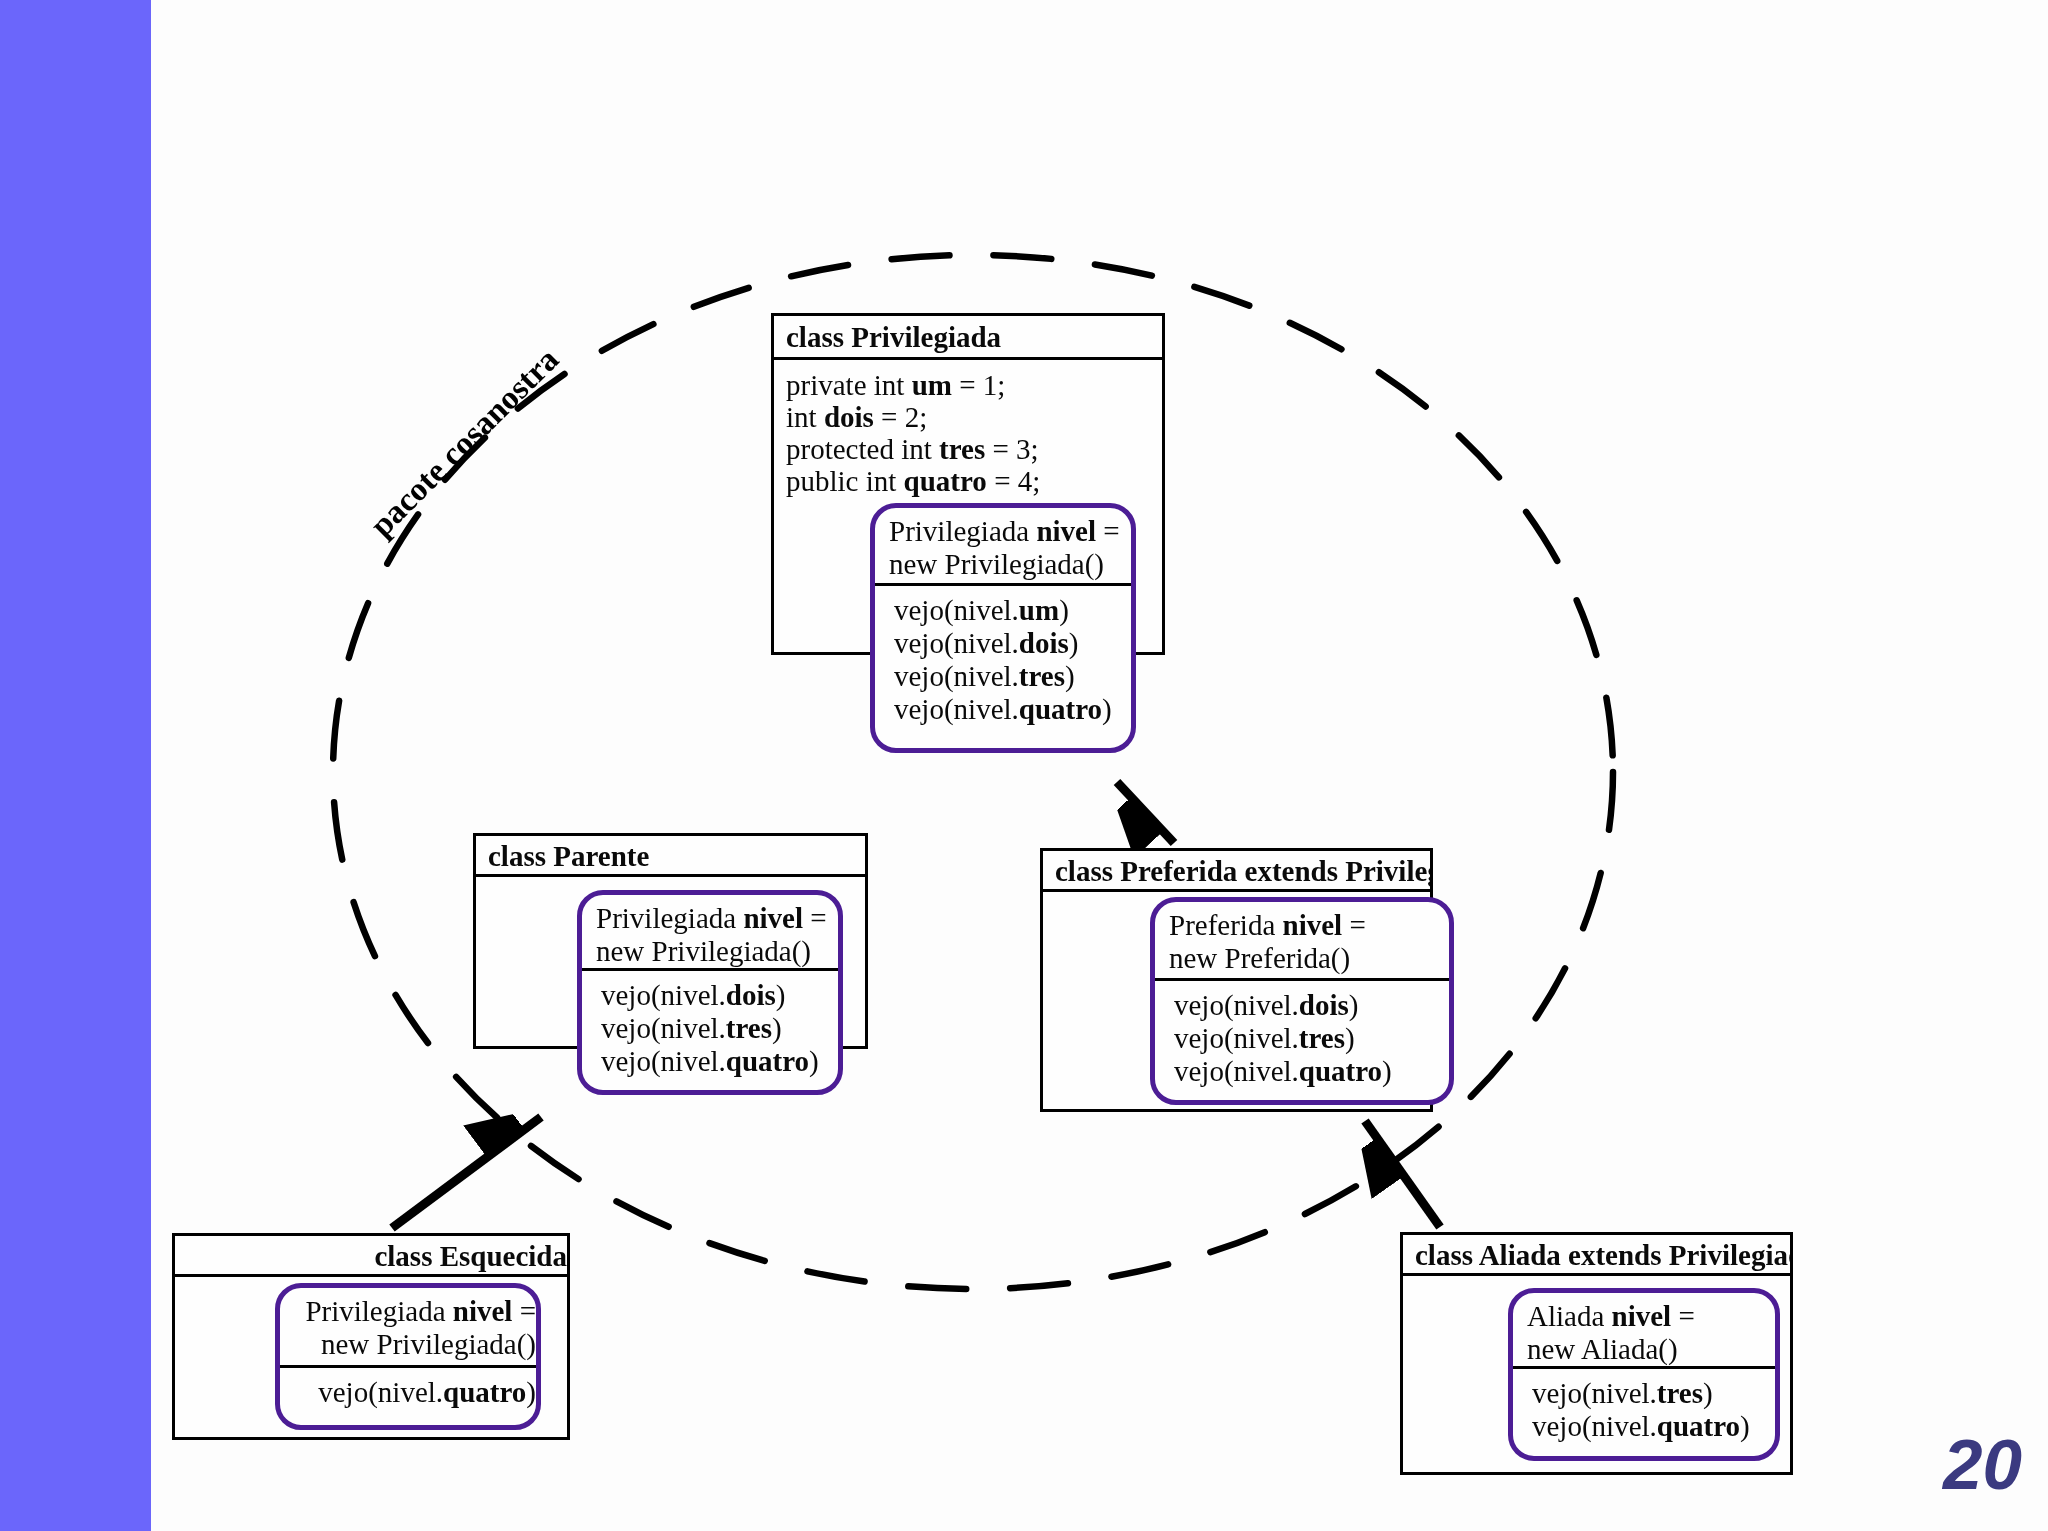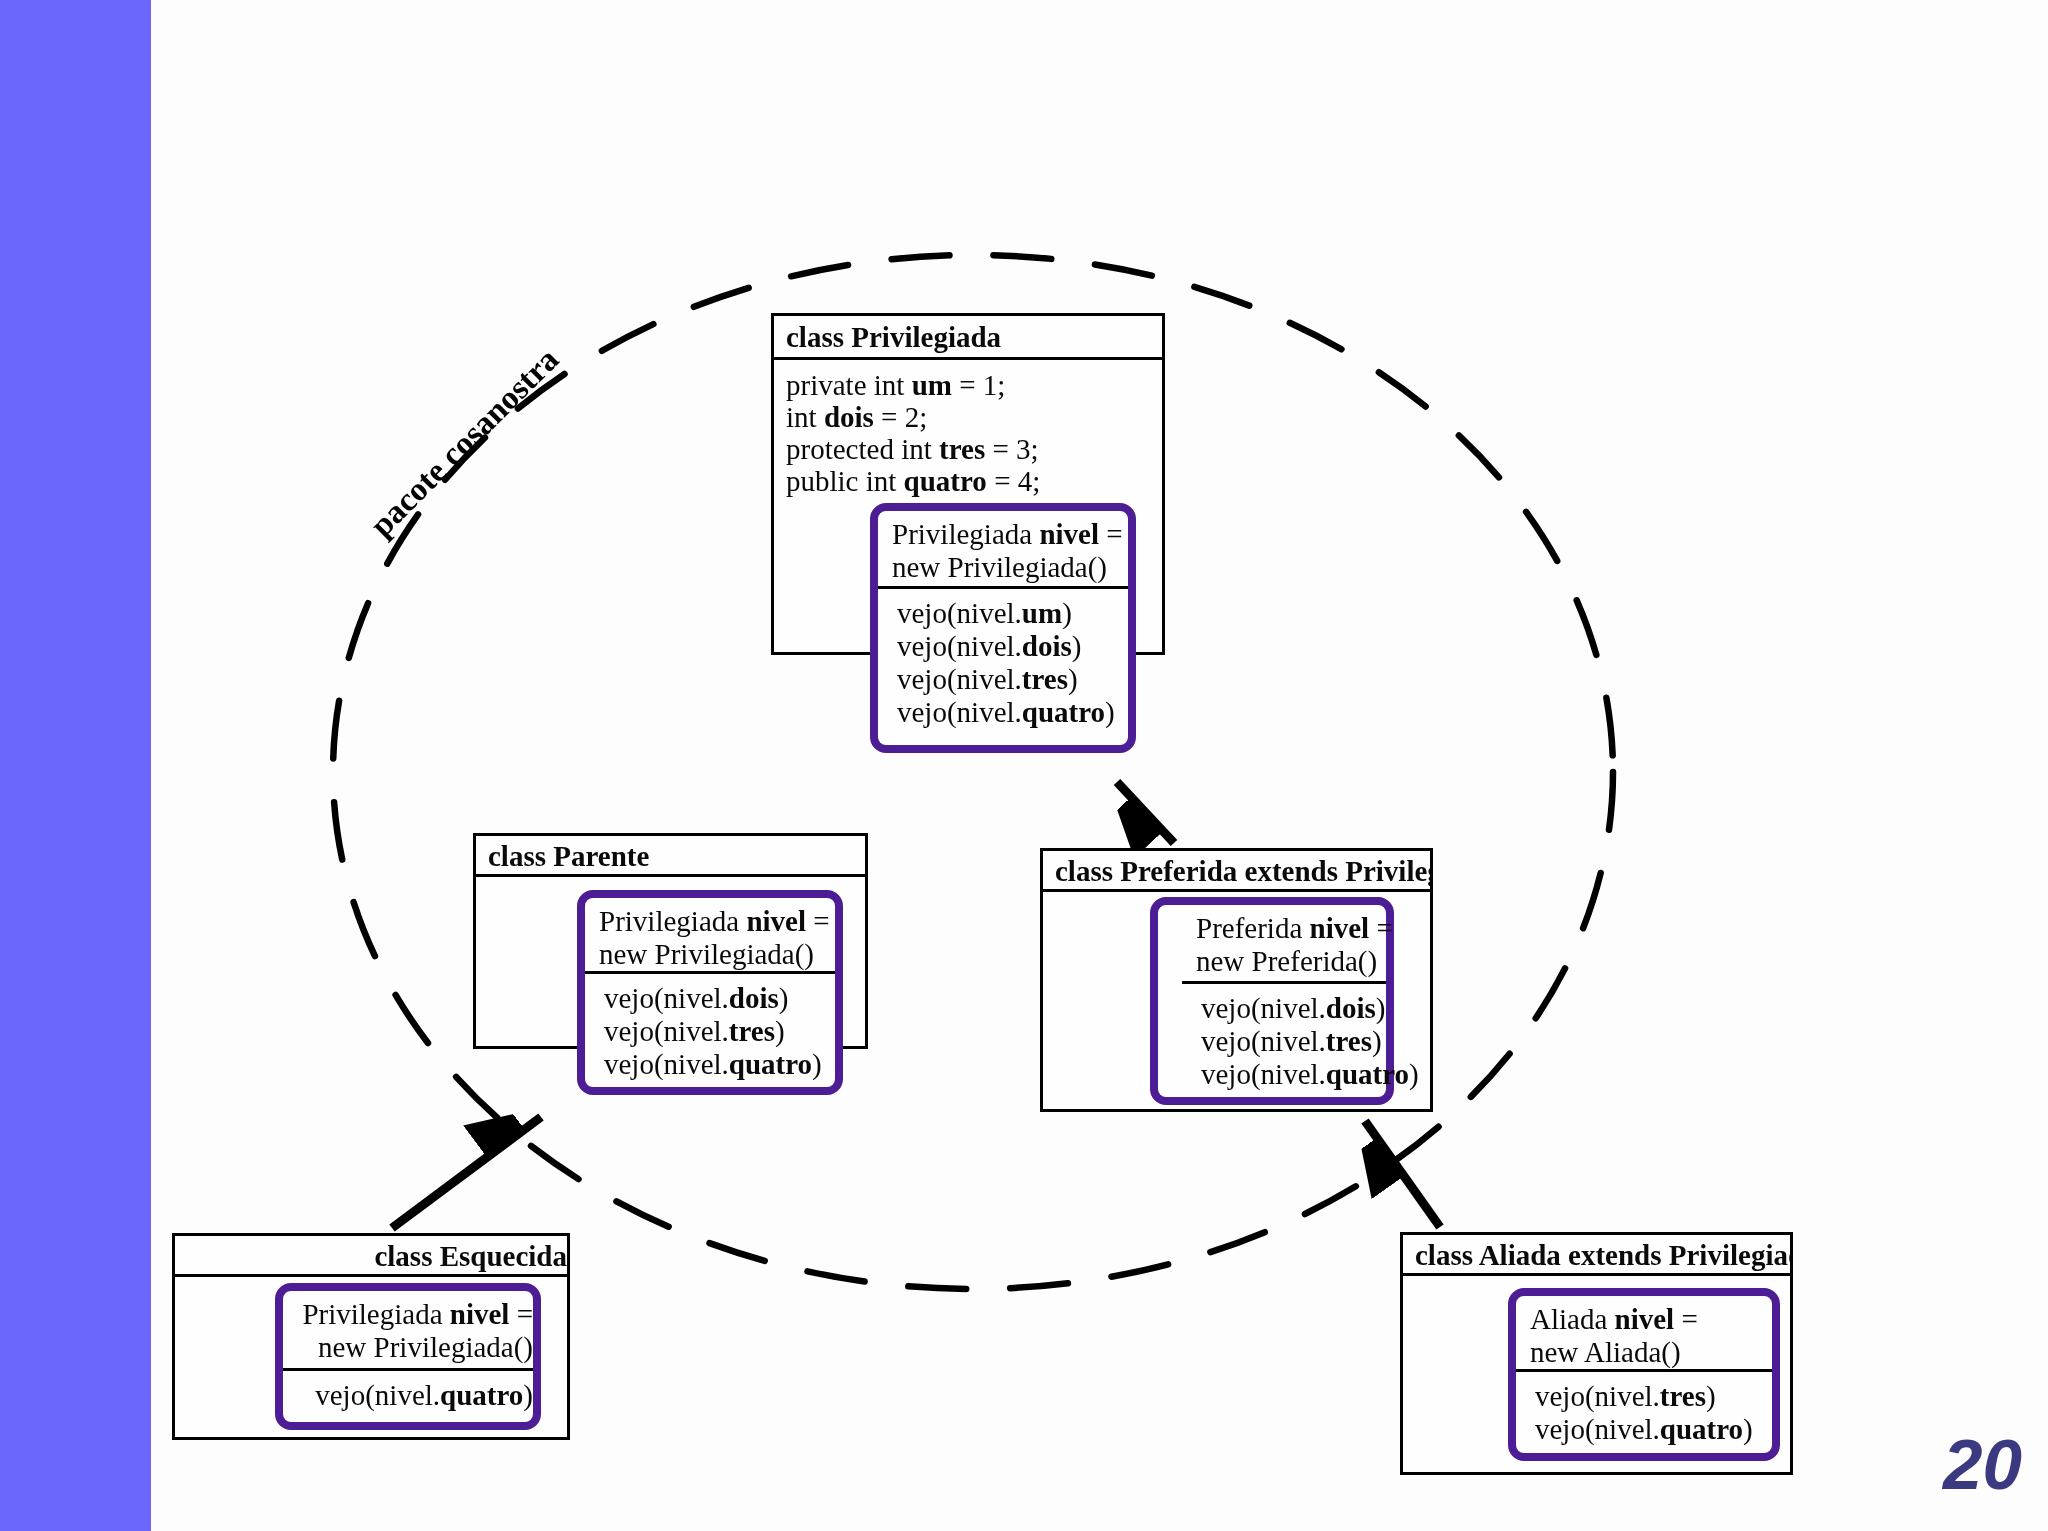--- a/index.html
+++ b/index.html
@@ -25,36 +25,36 @@
     font-weight:bold;font-size:33px;white-space:nowrap;color:#000;
   }
   
   .cbox{position:absolute;background:#fefefe;border:3px solid #000;}
   .cbox-title{
     height:41px;line-height:40px;border-bottom:3px solid #000;
     font-weight:bold;font-size:29px;padding-left:12px;white-space:nowrap;overflow:hidden;
   }
   .fields{padding:9px 0 0 12px;font-size:29px;}
   .fields .line{line-height:32px;white-space:nowrap;}
-  .obox{position:absolute;border:8px solid #4c1d95;border-radius:16px;background:#fefefe;}
+  .obox{position:absolute;border:5px solid #4c1d95;border-radius:26px;background:#fefefe;}
   .obox-decl{border-bottom:3px solid #000;padding:7px 0 0 14px;font-size:29px;}
   .obox-calls{padding:8px 0 0 19px;font-size:29px;}
   .obox .line{line-height:33px;white-space:nowrap;}
 
   #box-privilegiada{left:771px;top:313px;width:394px;height:342px;}
   #box-privilegiada .cbox-title{height:44px;line-height:43px;}
   #obox-privilegiada{left:96px;top:187px;width:266px;height:250px;}
   #obox-privilegiada .obox-decl{height:78px;}
 
   #box-parente{left:473px;top:833px;width:395px;height:216px;}
   #obox-parente{left:101px;top:54px;width:266px;height:205px;}
   #obox-parente .obox-decl{height:76px;}
 
   #box-preferida{left:1040px;top:848px;width:393px;height:264px;}
-  #obox-preferida{left:107px;top:46px;width:244px;height:208px;padding-left:24px;}
+  #obox-preferida{left:107px;top:46px;width:304px;height:208px;}
   #obox-preferida .obox-decl{height:79px;}
 
   #box-esquecida{left:172px;top:1233px;width:398px;height:207px;text-align:right;}
   #obox-esquecida{left:100px;top:47px;width:266px;height:147px;}
   #obox-esquecida .obox-decl{height:80px;}
 
   #box-aliada{left:1400px;top:1232px;width:393px;height:243px;}
   #obox-aliada{left:105px;top:53px;width:272px;height:173px;}
   #obox-aliada .obox-decl{height:76px;}
 

